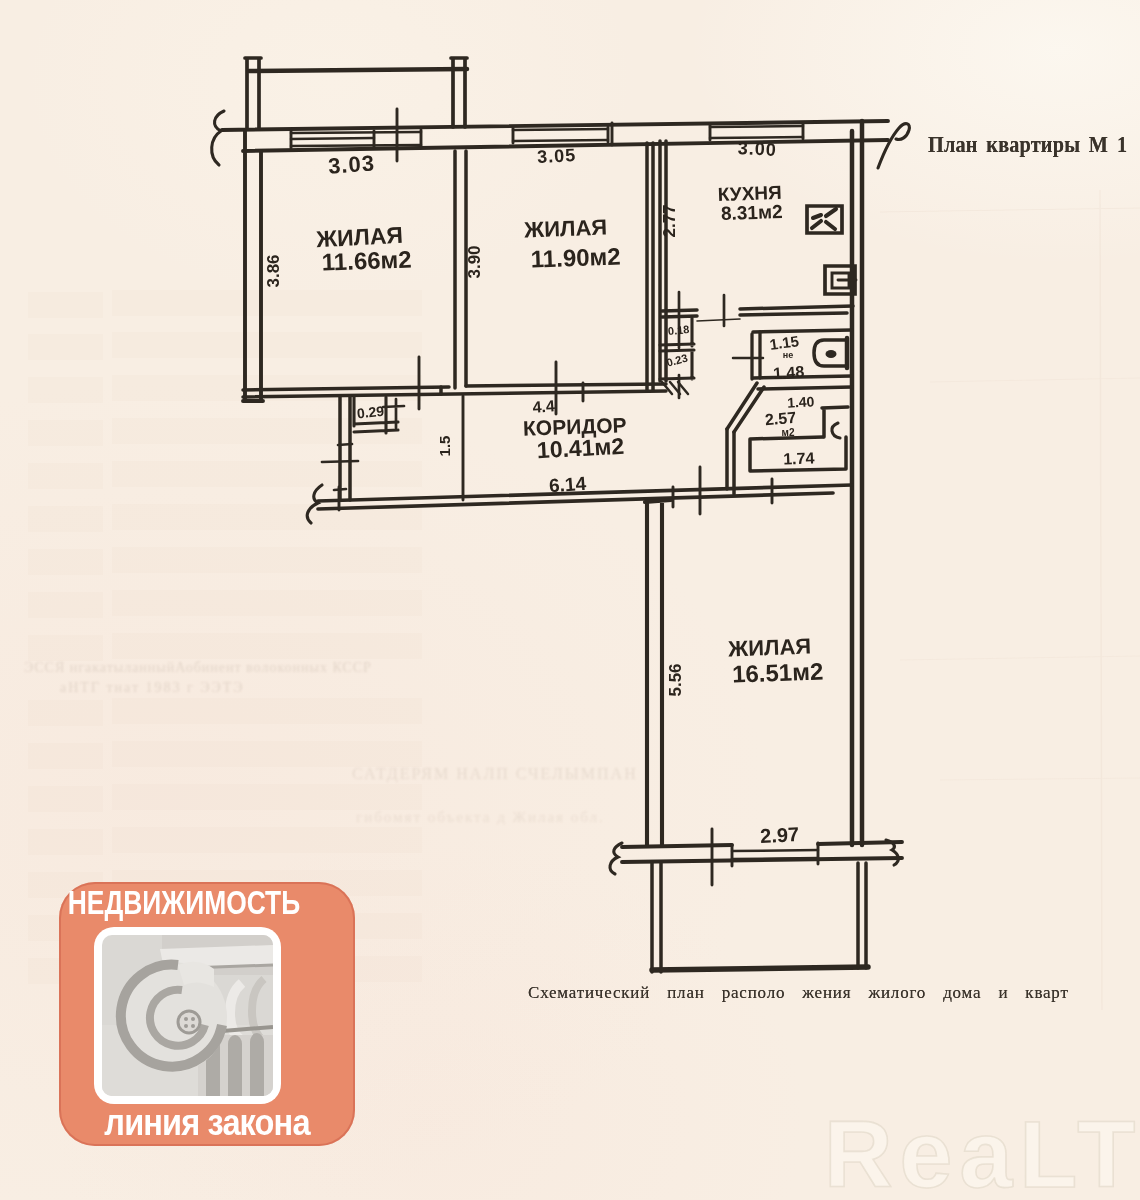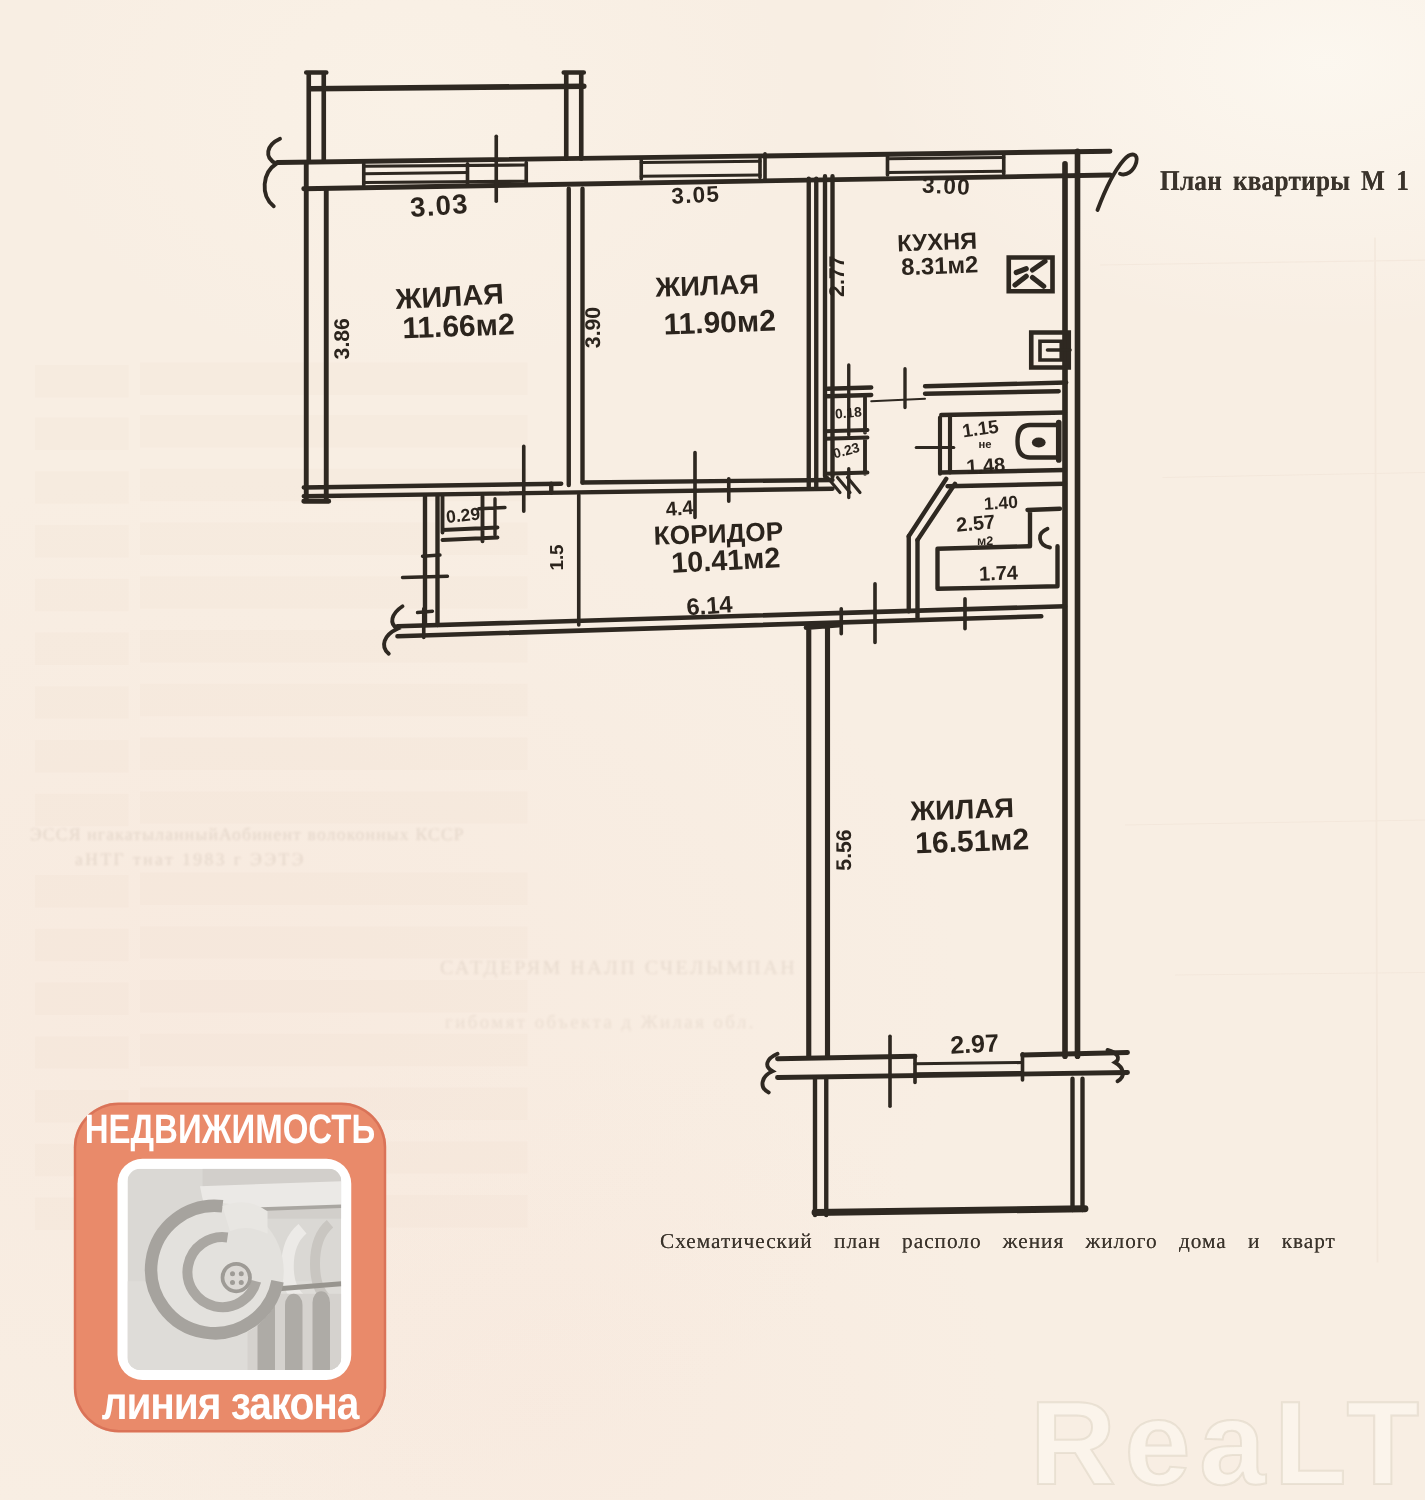--- a/index.html
+++ b/index.html
@@ -194,21 +194,21 @@
  <text x="788" y="436" font-size="10">м2</text>
  <text x="799" y="464" font-size="16" transform="rotate(-2 799 464)">1.74</text>
  <text x="780" y="842" font-size="20" letter-spacing="0" transform="rotate(-3 780 842)">2.97</text>
  <text x="770" y="655" font-size="22" letter-spacing="0" transform="rotate(-2 770 655)">ЖИЛАЯ</text>
  <text x="778" y="681" font-size="24" letter-spacing="0" transform="rotate(-2 778 681)">16.51м2</text>
 </g>
 </svg>
 <div class="printed" id="cap1" style="left:928px;top:132px;font-size:23px;font-weight:bold;letter-spacing:.2px;word-spacing:4px;white-space:nowrap;transform:scaleX(.88);transform-origin:0 50%;">План квартиры М 1</div>
 <div class="printed" id="cap2" style="left:528px;top:983px;font-size:17px;letter-spacing:.8px;word-spacing:12px;white-space:nowrap;">Схематический план располо жения жилого дома и кварт</div>
 
-<div id="logo" style="position:absolute;left:59px;top:882px;width:250px;height:264px;background:#e98a6a;border-radius:36px;box-shadow:inset 0 0 0 2px rgba(205,96,72,.55);">
+<div id="logo" style="position:absolute;left:59px;top:882px;width:296px;height:264px;background:#e98a6a;border-radius:36px;box-shadow:inset 0 0 0 2px rgba(205,96,72,.55);">
  <div style="position:absolute;left:-50px;top:4px;width:350px;text-align:center;color:#fff;font-weight:bold;font-size:33px;line-height:1.05;letter-spacing:0;transform:scaleX(0.80);transform-origin:50% 50%;">НЕДВИЖИМОСТЬ</div>
  <div style="position:absolute;left:35px;top:45px;width:187px;height:177px;background:#ffffff;border-radius:20px;"></div>
  <svg width="171" height="161" viewBox="0 0 171 161" style="position:absolute;left:43px;top:53px;border-radius:10px;">
   <rect x="0" y="0" width="171" height="161" fill="#dad8d4"></rect>
   <rect x="0" y="90" width="171" height="71" fill="#dedcd8"></rect>
   <rect x="60" y="0" width="111" height="40" fill="#d2cfcb"></rect>
   <path d="M58,14 L171,10 L171,30 L62,34 Z" fill="#ebe9e6"></path>
   <path d="M60,34 L171,30" stroke="#a9a6a1" stroke-width="3" fill="none"></path>
   <path d="M112,52 q-14,8 -14,26 q0,20 14,26" stroke="#f0eeeb" stroke-width="11" fill="none"></path>
   <path d="M112,52 q-14,8 -14,26 q0,20 14,26" stroke="#b0ada8" stroke-width="3" fill="none" transform="translate(-8,0)"></path>

